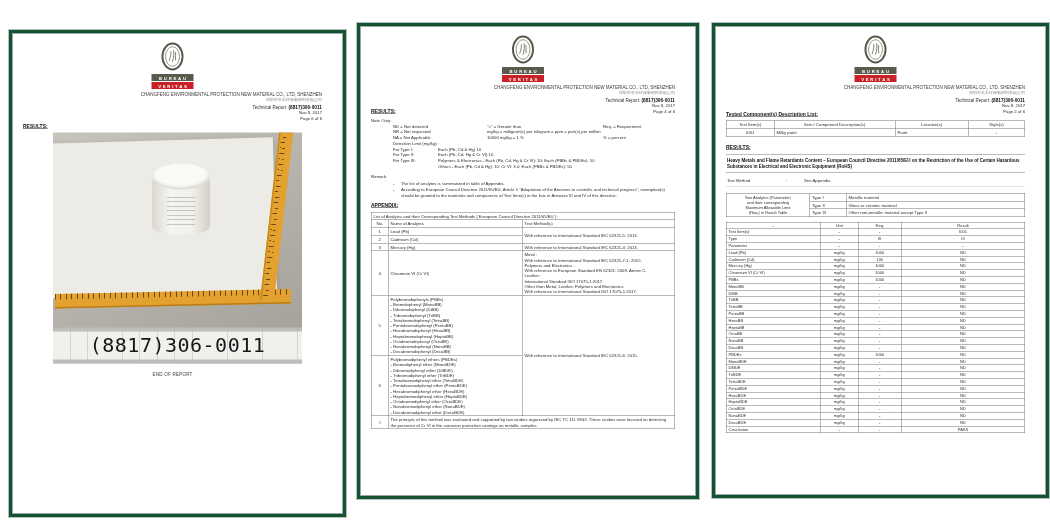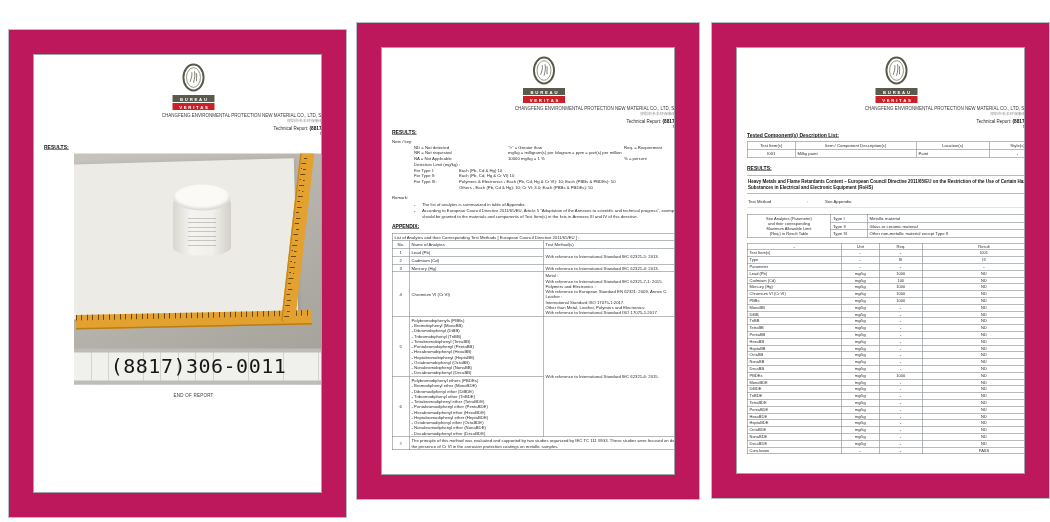--- a/index.html
+++ b/index.html
@@ -3,21 +3,21 @@
 <meta charset="utf-8">
 <style>
   html,body { margin:0; padding:0; }
   body {
     width:1050px; height:522px; position:relative; overflow:hidden;
     background:#ffffff; font-family:"Liberation Sans", sans-serif; color:#2e2e2e;
   }
   
   .page {
     position:absolute; box-sizing:border-box;
-    background:#be185d; border:1px solid #b0c2c4; padding:24px;
+    background:#14532d; border:1px solid #b0c2c4; padding:3px;
     box-shadow: 3px 4px 9px rgba(110,122,128,.45), inset 0 0 0 1px #dcea ea;
   }
   .page-content {
     background:#ffffff; border:1px solid #9aa6aa; width:100%; height:100%;
     overflow:hidden; position:relative; box-sizing:border-box;
   }
   .scale {
     transform:scale(0.5); transform-origin:0 0; box-sizing:border-box;
     padding:14px 20px; background:#fff;
   }

